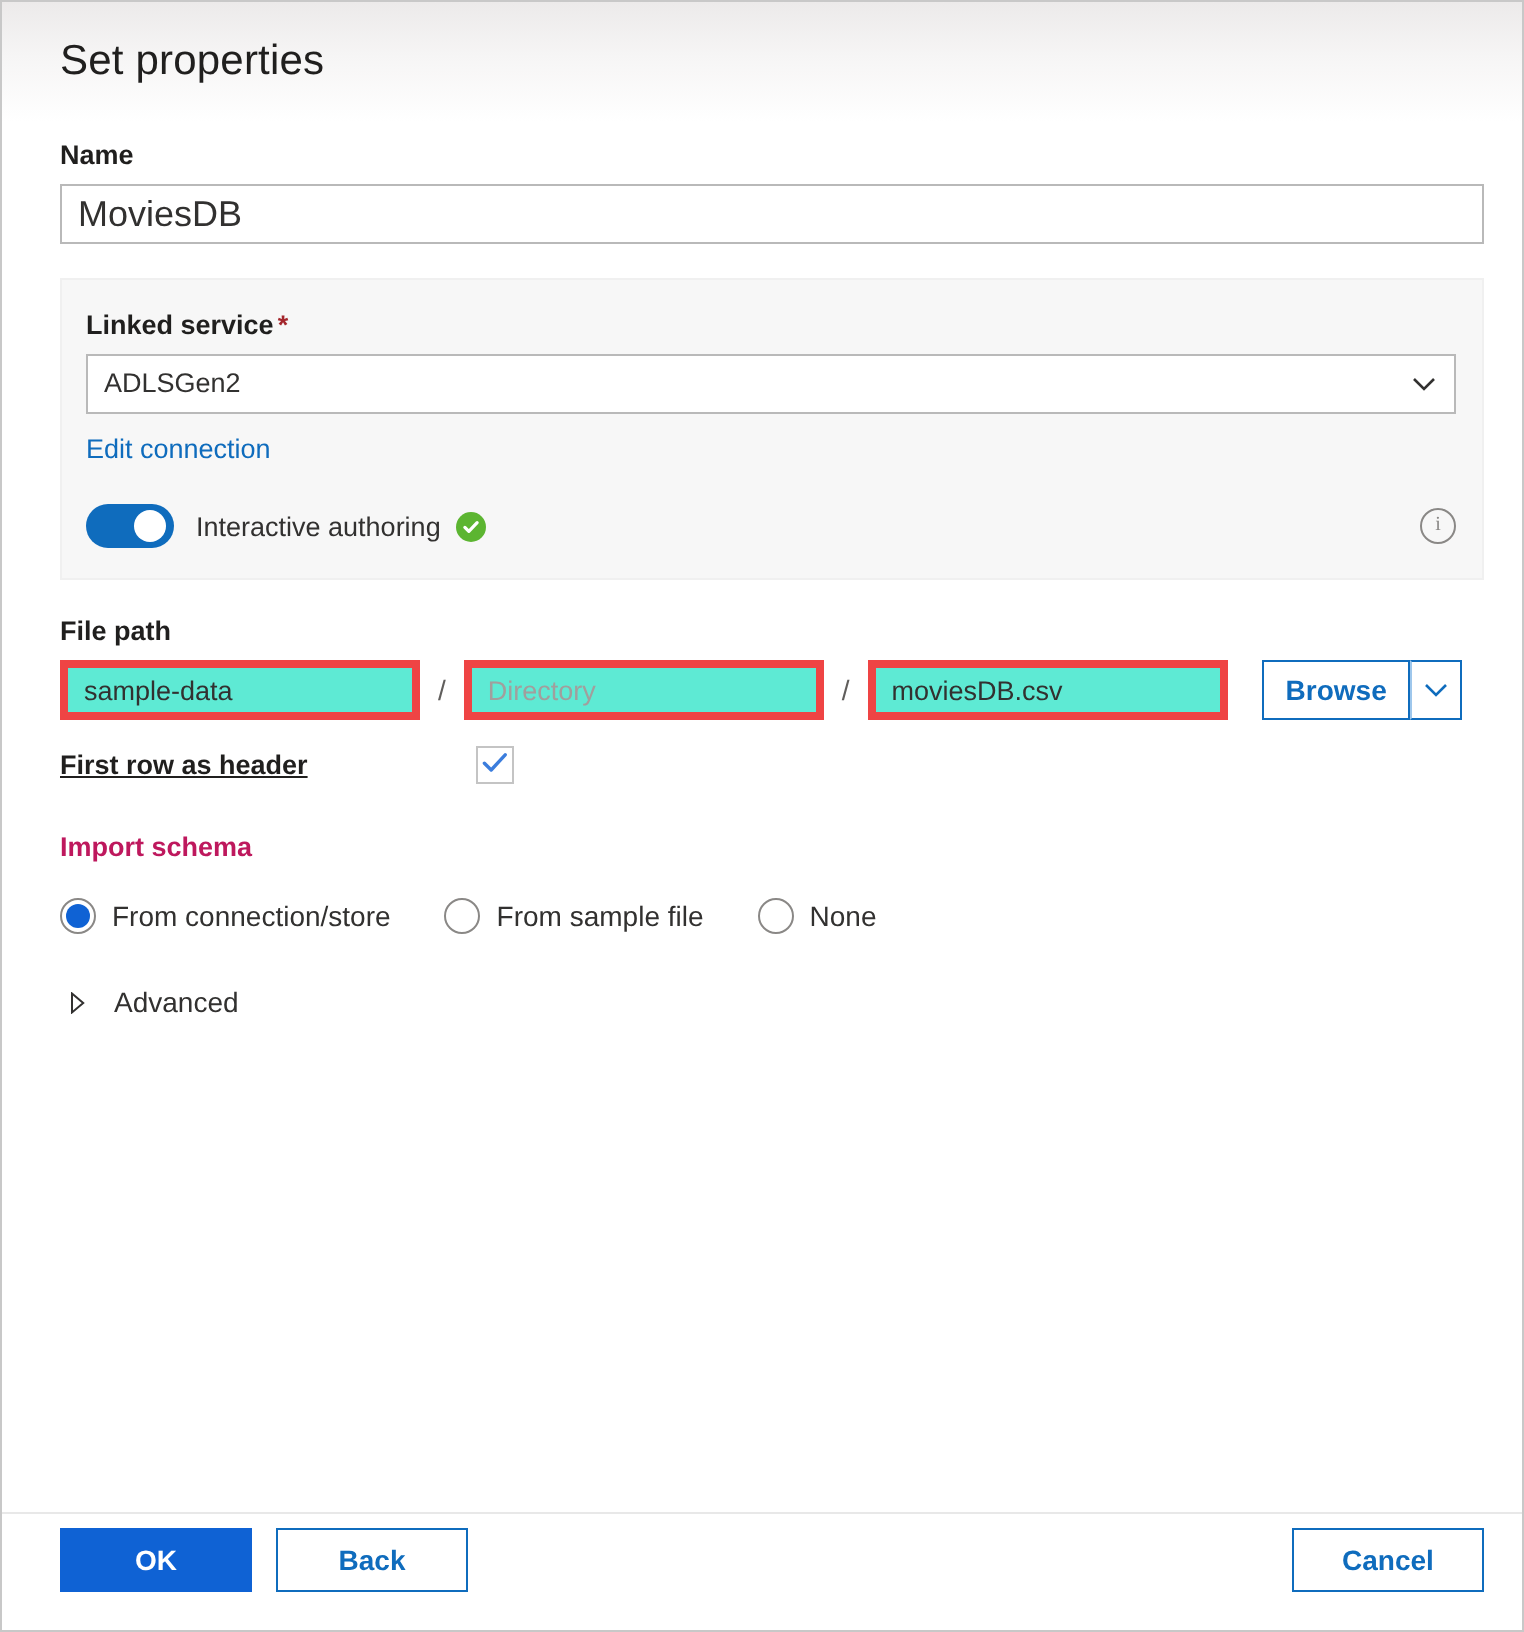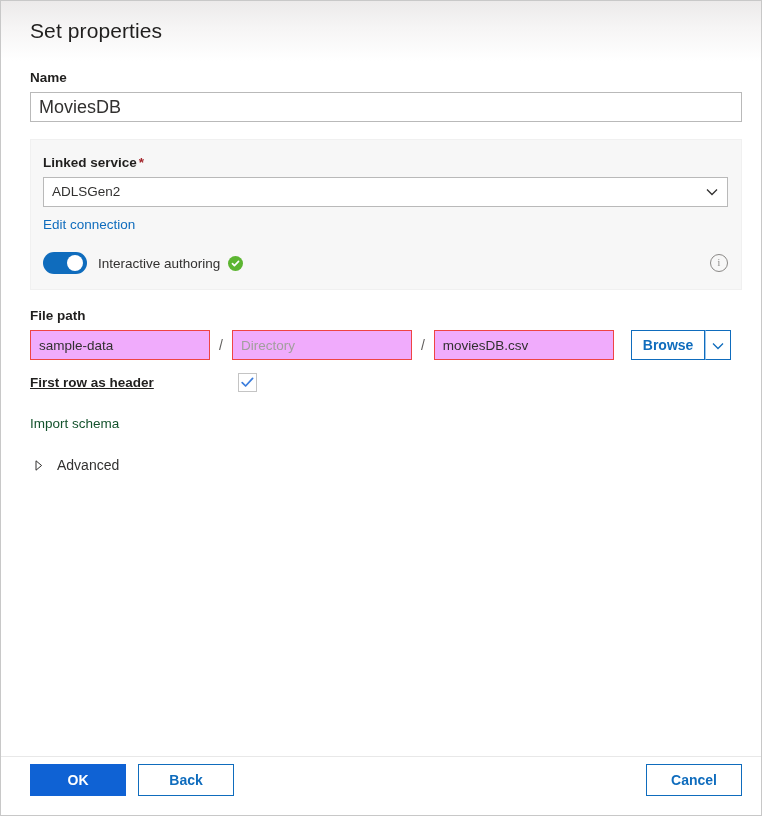--- a/index.html
+++ b/index.html
@@ -189,22 +189,22 @@
   
   .filepath-row {
     display: flex;
     align-items: center;
     gap: 0;
   }
   .fp-input {
     box-sizing: border-box;
     width: 180px;
     height: 30px;
-    border: 1px solid #ef4444;
-    background: #f0abfc;
+    border: 4px solid #ef4444;
+    background: #5eead4;
     font-family: "Liberation Sans", sans-serif;
     font-size: 13.5px;
     color: #323130;
     padding: 0 8px;
     outline: none;
   }
   .fp-input::placeholder { color: #a19f9d; }
   .fp-sep {
     font-size: 14px;
     color: #605e5c;
@@ -265,22 +265,22 @@
     background: #ffffff;
     display: flex;
     align-items: center;
     justify-content: center;
     cursor: pointer;
   }
 
   
   .section-label {
     font-size: 13.5px;
-    font-weight: 400;
-    color: #14532d;
+    font-weight: 700;
+    color: #be185d;
     margin-top: 24px;
     margin-bottom: 18px;
   }
   .radio-row {
     display: flex;
     align-items: center;
   }
   .radio-item {
     display: flex;
     align-items: center;
@@ -440,20 +440,36 @@
         <span>
           <svg width="13" height="11" viewBox="0 0 13 11">
               <path d="M1.2 5.6 L4.6 9.0 L11.6 1.4" fill="none" stroke="#3b7ddd" stroke-width="1.7" stroke-linecap="round" stroke-linejoin="round"></path>
             </svg>
         </span>
       </span>
     </div>
 
     <div>
       <div class="section-label">Import schema</div>
+      <div class="radio-row">
+        <div class="radio-item">
+          <span class="radio checked">
+              <span class="dot"></span>
+            </span>
+          <span class="radio-text">From connection/store</span>
+        </div>
+        <div class="radio-item">
+          <span class="radio"></span>
+          <span class="radio-text">From sample file</span>
+        </div>
+        <div class="radio-item">
+          <span class="radio"></span>
+          <span class="radio-text">None</span>
+        </div>
+      </div>
     </div>
 
     <div class="advanced-row">
       <span class="tri">
         <svg width="8" height="11" viewBox="0 0 8 11">
             <path d="M1 0.8 L6.6 5.5 L1 10.2 Z" fill="none" stroke="#323130" stroke-width="1"></path>
           </svg>
       </span>
       <span class="advanced-text">Advanced</span>
     </div>

